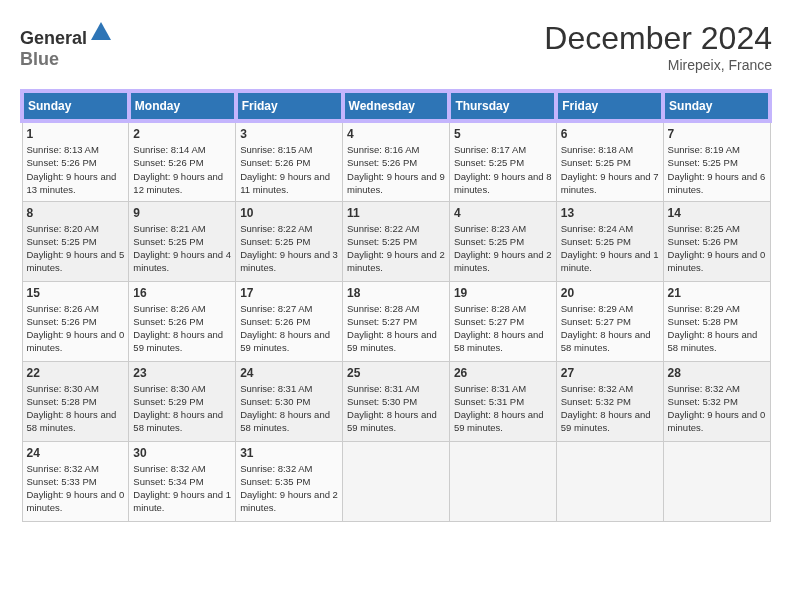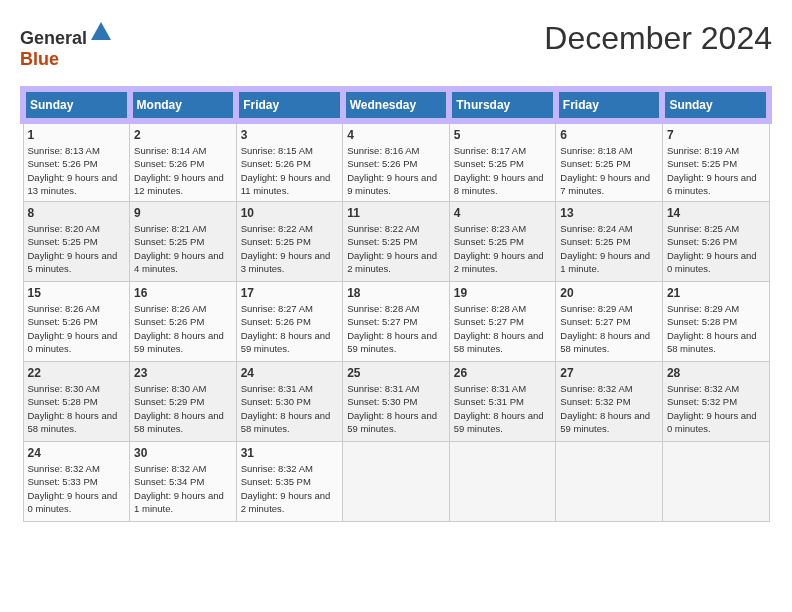--- a/index.html
+++ b/index.html
@@ -21,21 +21,21 @@
       align-items: center;
     }
     .logo-text-general {
       font-size: 18px;
       font-weight: bold;
       color: #333;
     }
     .logo-text-blue {
       font-size: 18px;
       font-weight: bold;
-      color: #c2410c;
+      color: #737373;
     }
     .logo-icon {
       width: 24px;
       height: 24px;
       margin-left: 2px;
     }
     .title-block {
       text-align: right;
     }
     .month-title {
@@ -52,21 +52,21 @@
       border-collapse: collapse;
       table-layout: fixed;
     }
     th {
       background-color: #2e75b6;
       color: white;
       font-size: 12px;
       font-weight: bold;
       padding: 6px 4px;
       text-align: left;
-      border: 6px solid #c4b5fd;
+      border: 4px solid #c4b5fd;
     }
     td {
       border: 1px solid #ccc;
       vertical-align: top;
       padding: 4px 4px;
       font-size: 10px;
       color: #333;
       height: 80px;
       background: #fff;
     }
@@ -104,20 +104,21 @@
   <div class="logo">
     <div>
       <span class="logo-text-general">General</span><svg class="logo-icon" viewBox="0 0 24 24">
           <polygon points="12,2 22,20 2,20" fill="#2e75b6"></polygon>
         </svg><br>
       <span class="logo-text-blue">Blue</span>
     </div>
   </div>
   <div class="title-block">
     <div class="month-title">December 2024</div>
+    <div class="location">Mirepeix, France</div>
   </div>
 </div>
 
 <table>
   <thead>
     <tr>
     <th>Sunday</th>
         <th>Monday</th>
         <th>Friday</th>
         <th>Wednesday</th>

